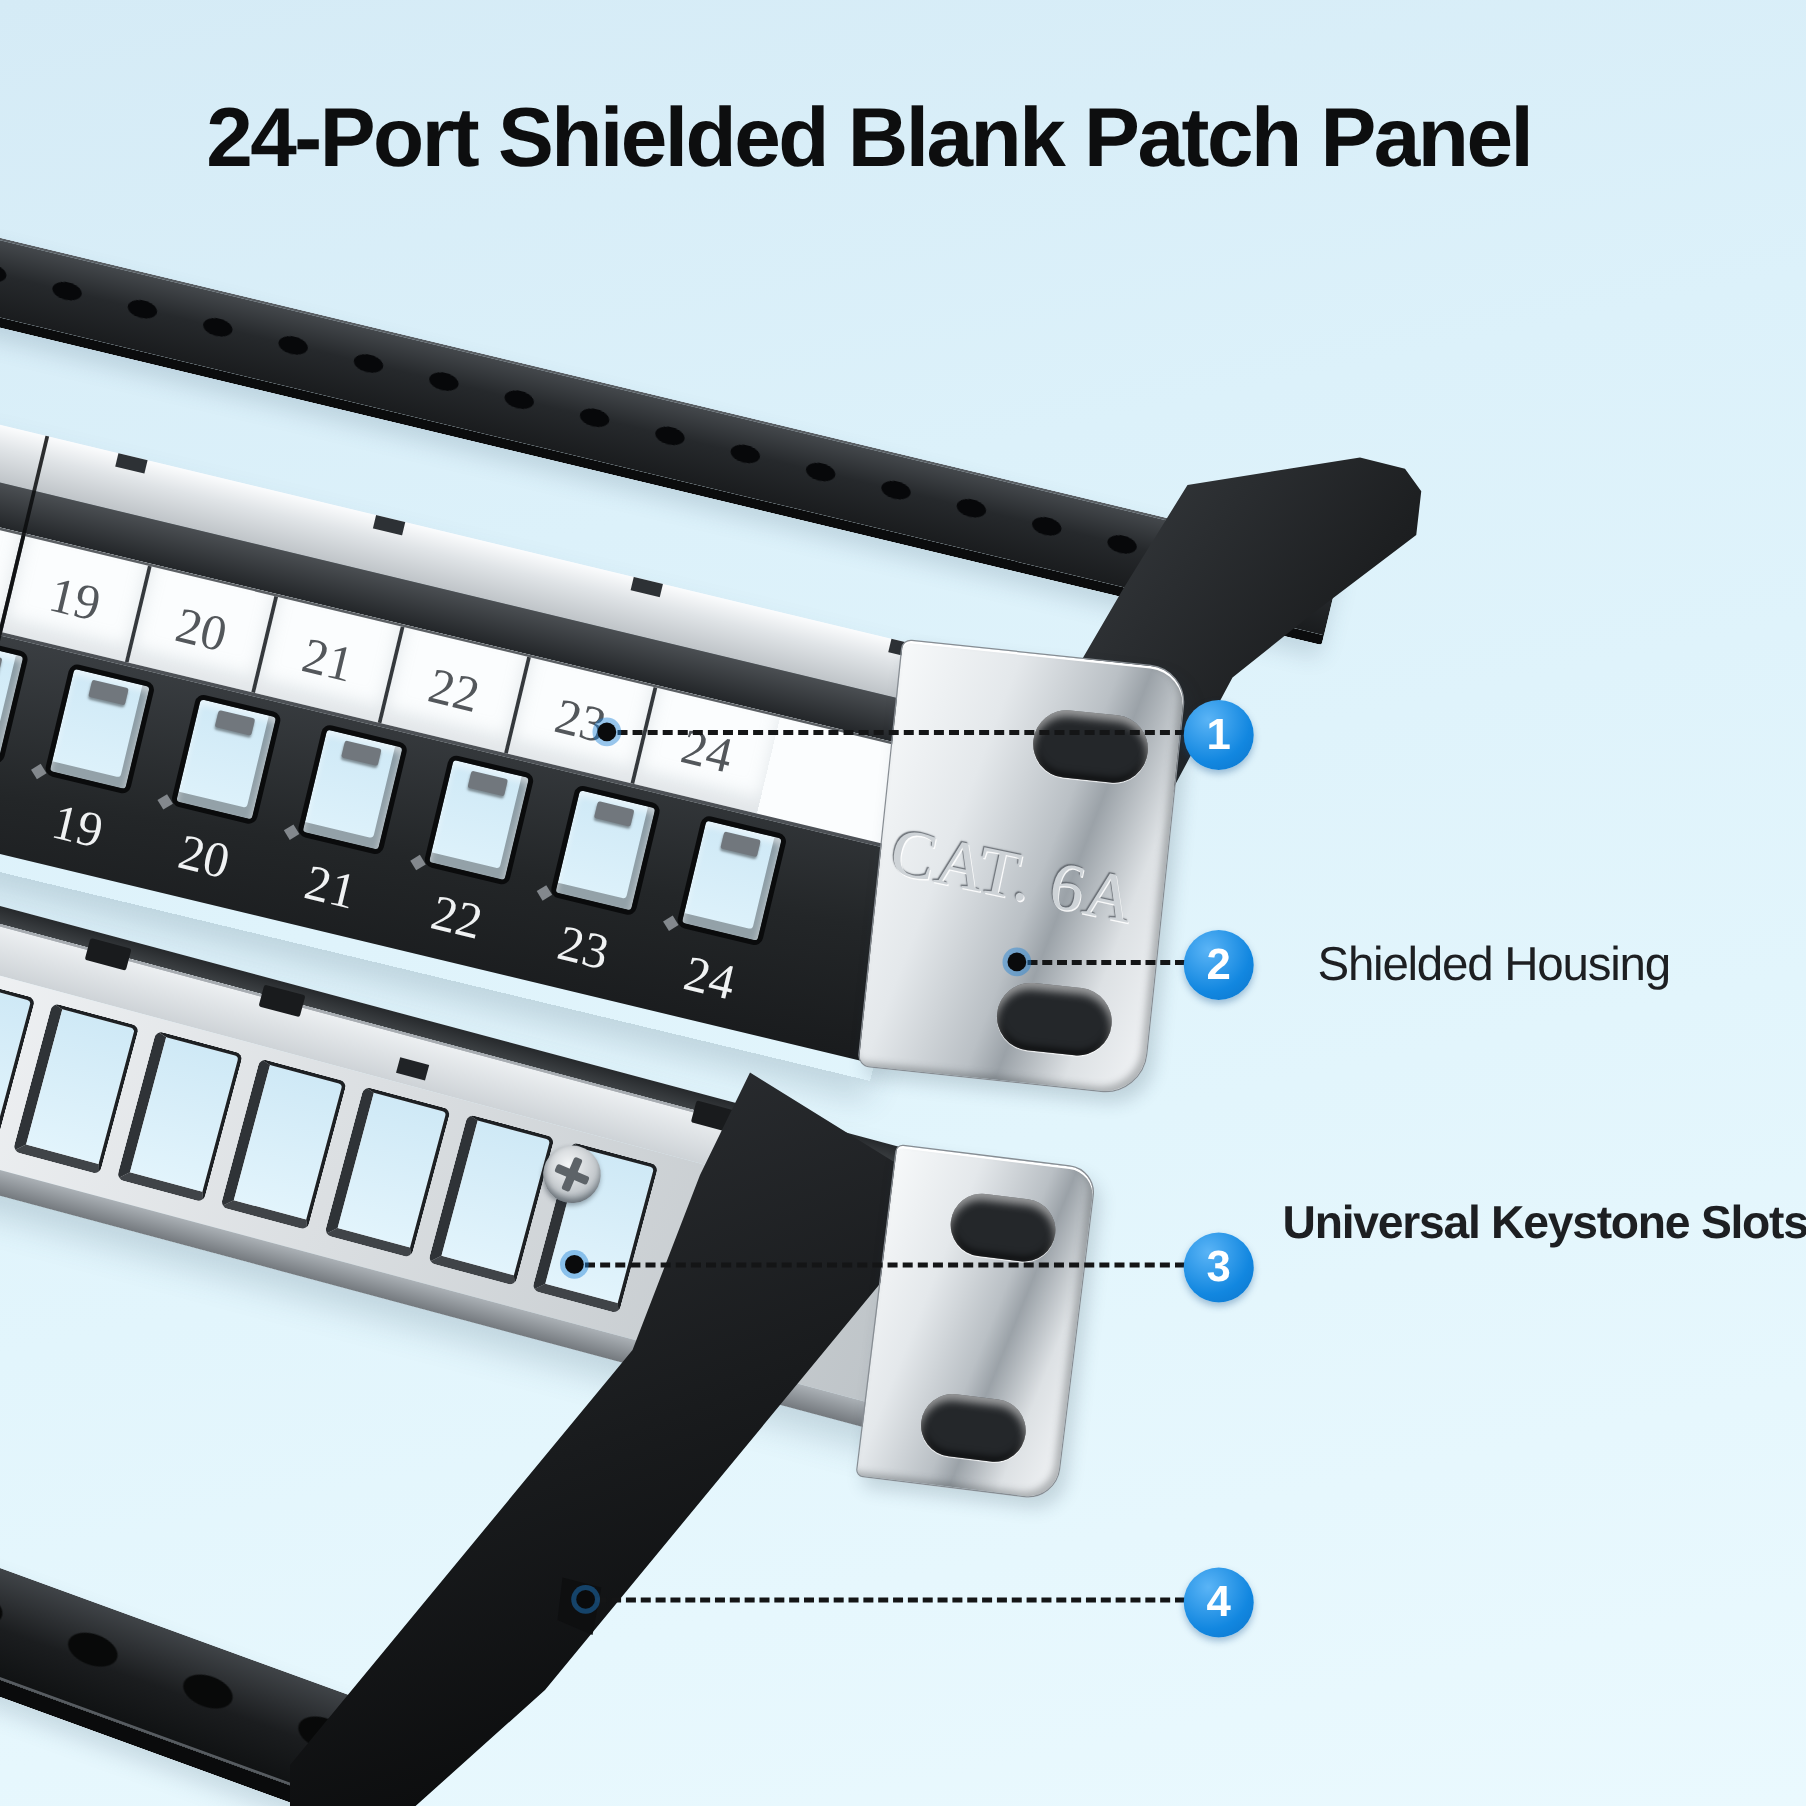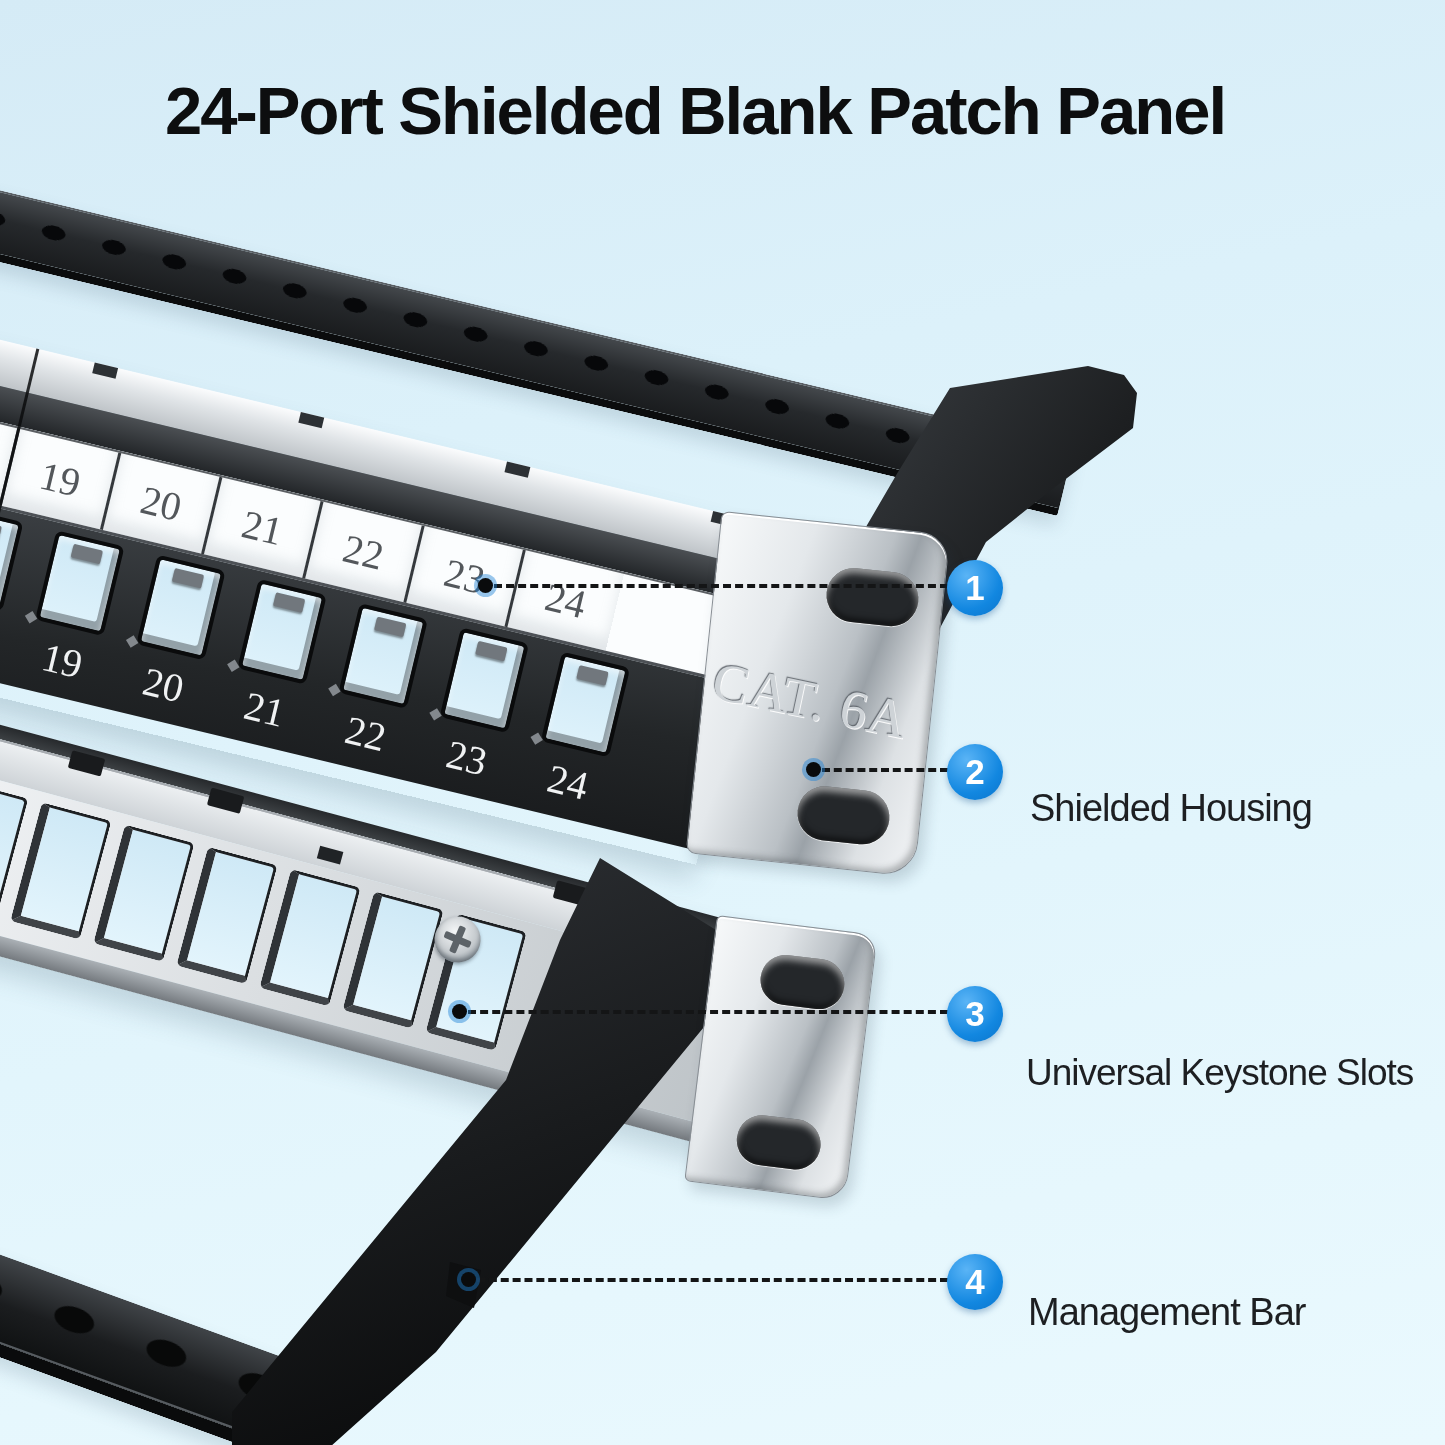--- a/index.html
+++ b/index.html
@@ -271,25 +271,24 @@
 
   <div class="bar-bottom"></div>
 
   <div class="c-dot" style="left:478px;top:578px;"></div>
   <div class="c-line" style="left:494px;top:584px;width:454px;"></div>
   <div class="c-badge" style="left:947px;top:560px;">1</div>
 
   <div class="c-dot" style="left:806px;top:762px;"></div>
   <div class="c-line" style="left:822px;top:768px;width:126px;"></div>
   <div class="c-badge" style="left:947px;top:744px;">2</div>
-  <div class="c-label" style="left:1030px;top:750px;margin-top:36px;">Shielded Housing</div>
+  <div class="c-label" style="left:1054px;top:750px;">Shielded Housing</div>
 
   <div class="c-dot" style="left:452px;top:1004px;"></div>
   <div class="c-line" style="left:468px;top:1010px;width:480px;"></div>
   <div class="c-badge" style="left:947px;top:986px;">3</div>
-  <div class="c-label" style="left:1026px;top:1051px;font-size:37px;">Universal Keystone Slots</div>
+  <div class="c-label" style="left:1026px;top:956px;font-size:37px;font-weight:bold;">Universal Keystone Slots</div>
 
   <div class="c-dot" style="left:461px;top:1272px;"></div>
   <div class="c-line" style="left:477px;top:1278px;width:471px;"></div>
   <div class="c-badge" style="left:947px;top:1254px;">4</div>
-  <div class="c-label" style="left:1028px;top:1290px;">Management Bar</div>
 
 </div>
 
 </body></html>

